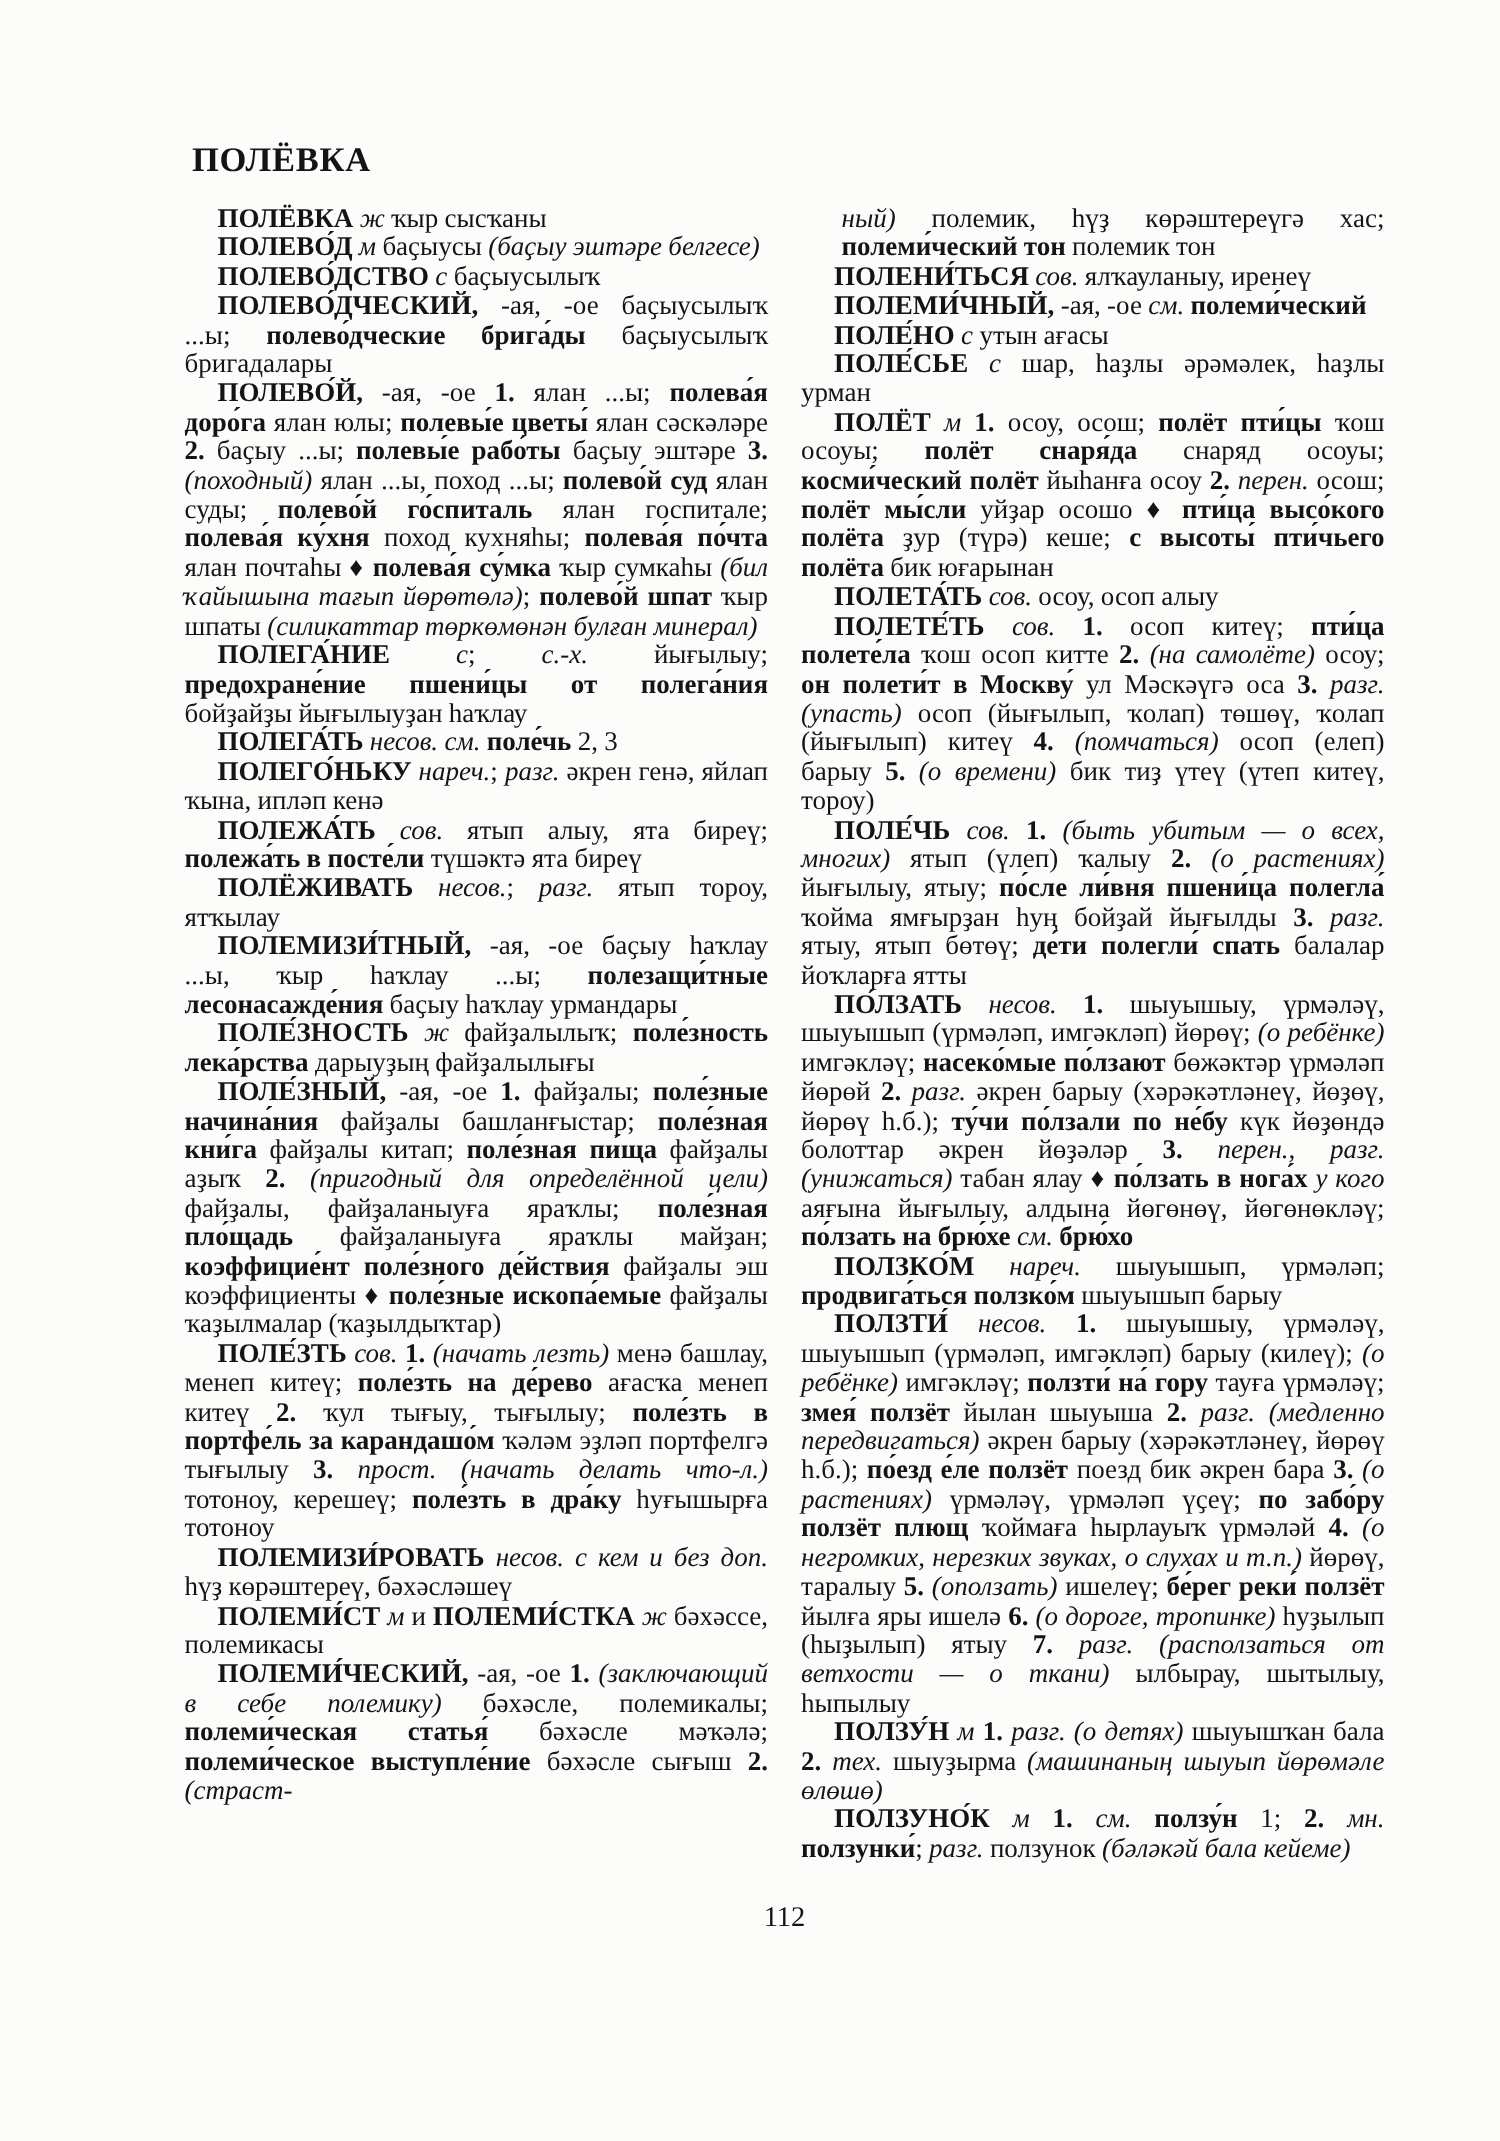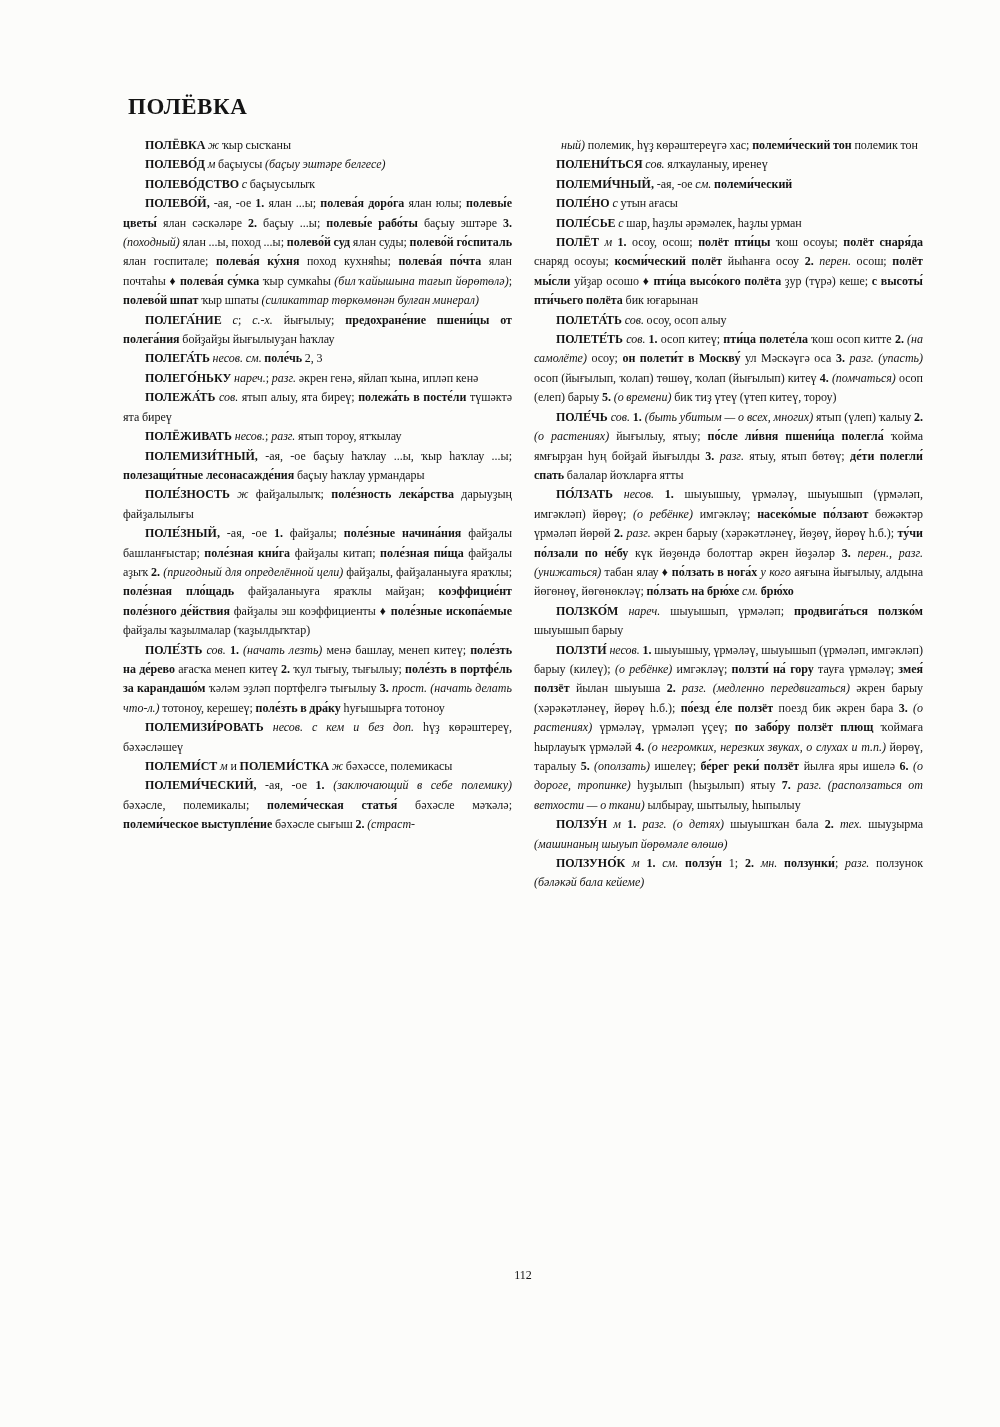--- a/index.html
+++ b/index.html
@@ -16,48 +16,49 @@
   .running-head{
     position:absolute;left:128px;top:94px;
     font-size:23px;font-weight:bold;letter-spacing:.5px;
   }
   .columns{
     position:absolute;left:123px;top:136px;width:800px;
     display:flex;gap:22px;
   }
   .col{
     width:389px;
-    font-size:12px;
+    font-size:18px;
     line-height:19.4px;
     text-align:justify;
   }
   .entry{
     margin:0;
     text-indent:22px;
     word-spacing:-0.3px;
   }
   .entry.no-indent{text-indent:0;margin-left:27px;}
   .s-b{font-weight:bold;}
   .s-i{font-style:italic;}
   .page-number{
     position:absolute;left:123px;top:1268px;width:800px;
-    text-align:center;font-size:12px;
+    text-align:center;font-size:19px;
   }
 </style>
 </head>
 <body>
 
 <div class="page">
   <div class="running-head">ПОЛЁВКА</div>
 
   <div class="columns">
     <div class="col" id="col-left">
         <p class="entry"><span class="s-b">ПОЛЁВКА</span><span class="s-i"> ж</span><span class="s-n"> ҡыр сысҡаны</span></p>
         <p class="entry"><span class="s-b">ПОЛЕВО́Д</span><span class="s-i"> м</span><span class="s-n"> баҫыусы </span><span class="s-i">(баҫыу эштәре белгесе)</span></p>
         <p class="entry"><span class="s-b">ПОЛЕВО́ДСТВО</span><span class="s-i"> с</span><span class="s-n"> баҫыусылыҡ</span></p>
+        <p class="entry"><span class="s-b">ПОЛЕВО́ДЧЕСКИЙ,</span><span class="s-n"> -ая, -ое баҫыусылыҡ ...ы; </span><span class="s-b">полево́дческие брига́ды</span><span class="s-n"> баҫыусылыҡ бригадалары</span></p>
         <p class="entry"><span class="s-b">ПОЛЕВО́Й,</span><span class="s-n"> -ая, -ое </span><span class="s-b">1.</span><span class="s-n"> ялан ...ы; </span><span class="s-b">полева́я доро́га</span><span class="s-n"> ялан юлы; </span><span class="s-b">полевы́е цветы́</span><span class="s-n"> ялан сәскәләре </span><span class="s-b">2.</span><span class="s-n"> баҫыу ...ы; </span><span class="s-b">полевы́е рабо́ты</span><span class="s-n"> баҫыу эштәре </span><span class="s-b">3.</span><span class="s-n"> </span><span class="s-i">(походный)</span><span class="s-n"> ялан ...ы, поход ...ы; </span><span class="s-b">полево́й суд</span><span class="s-n"> ялан суды; </span><span class="s-b">полево́й го́спиталь</span><span class="s-n"> ялан госпитале; </span><span class="s-b">полева́я ку́хня</span><span class="s-n"> поход кухняһы; </span><span class="s-b">полева́я по́чта</span><span class="s-n"> ялан почтаһы ♦ </span><span class="s-b">полева́я су́мка</span><span class="s-n"> ҡыр сумкаһы </span><span class="s-i">(бил ҡайышына тағып йөрөтөлә)</span><span class="s-n">; </span><span class="s-b">полево́й шпат</span><span class="s-n"> ҡыр шпаты </span><span class="s-i">(силикаттар төркөмөнән булған минерал)</span></p>
         <p class="entry"><span class="s-b">ПОЛЕГА́НИЕ</span><span class="s-i"> с</span><span class="s-n">; </span><span class="s-i">с.-х.</span><span class="s-n"> йығылыу; </span><span class="s-b">предохране́ние пшени́цы от полега́ния</span><span class="s-n"> бойҙайҙы йығылыуҙан һаҡлау</span></p>
         <p class="entry"><span class="s-b">ПОЛЕГА́ТЬ</span><span class="s-i"> несов. см.</span><span class="s-n"> </span><span class="s-b">поле́чь</span><span class="s-n"> 2, 3</span></p>
         <p class="entry"><span class="s-b">ПОЛЕГО́НЬКУ</span><span class="s-i"> нареч.</span><span class="s-n">; </span><span class="s-i">разг.</span><span class="s-n"> әкрен генә, яйлап ҡына, ипләп кенә</span></p>
         <p class="entry"><span class="s-b">ПОЛЕЖА́ТЬ</span><span class="s-i"> сов.</span><span class="s-n"> ятып алыу, ята биреү; </span><span class="s-b">полежа́ть в посте́ли</span><span class="s-n"> түшәктә ята биреү</span></p>
         <p class="entry"><span class="s-b">ПОЛЁЖИВАТЬ</span><span class="s-i"> несов.</span><span class="s-n">; </span><span class="s-i">разг.</span><span class="s-n"> ятып тороу, ятҡылау</span></p>
         <p class="entry"><span class="s-b">ПОЛЕМИЗИ́ТНЫЙ,</span><span class="s-n"> -ая, -ое баҫыу һаҡлау ...ы, ҡыр һаҡлау ...ы; </span><span class="s-b">полезащи́тные лесонасажде́ния</span><span class="s-n"> баҫыу һаҡлау урмандары</span></p>
         <p class="entry"><span class="s-b">ПОЛЕ́ЗНОСТЬ</span><span class="s-i"> ж</span><span class="s-n"> файҙалылыҡ; </span><span class="s-b">поле́зность лека́рства</span><span class="s-n"> дарыуҙың файҙалылығы</span></p>
         <p class="entry"><span class="s-b">ПОЛЕ́ЗНЫЙ,</span><span class="s-n"> -ая, -ое </span><span class="s-b">1.</span><span class="s-n"> файҙалы; </span><span class="s-b">поле́зные начина́ния</span><span class="s-n"> файҙалы башланғыстар; </span><span class="s-b">поле́зная кни́га</span><span class="s-n"> файҙалы китап; </span><span class="s-b">поле́зная пи́ща</span><span class="s-n"> файҙалы аҙыҡ </span><span class="s-b">2.</span><span class="s-n"> </span><span class="s-i">(пригодный для определённой цели)</span><span class="s-n"> файҙалы, файҙаланыуға яраҡлы; </span><span class="s-b">поле́зная пло́щадь</span><span class="s-n"> файҙаланыуға яраҡлы майҙан; </span><span class="s-b">коэффицие́нт поле́зного де́йствия</span><span class="s-n"> файҙалы эш коэффициенты ♦ </span><span class="s-b">поле́зные ископа́емые</span><span class="s-n"> файҙалы ҡаҙылмалар (ҡаҙылдыҡтар)</span></p>
         <p class="entry"><span class="s-b">ПОЛЕ́ЗТЬ</span><span class="s-i"> сов.</span><span class="s-n"> </span><span class="s-b">1.</span><span class="s-n"> </span><span class="s-i">(начать лезть)</span><span class="s-n"> менә башлау, менеп китеү; </span><span class="s-b">поле́зть на де́рево</span><span class="s-n"> ағасҡа менеп китеү </span><span class="s-b">2.</span><span class="s-n"> ҡул тығыу, тығылыу; </span><span class="s-b">поле́зть в портфе́ль за карандашо́м</span><span class="s-n"> ҡәләм эҙләп портфелгә тығылыу </span><span class="s-b">3.</span><span class="s-n"> </span><span class="s-i">прост.</span><span class="s-n"> </span><span class="s-i">(начать делать что-л.)</span><span class="s-n"> тотоноу, керешеү; </span><span class="s-b">поле́зть в дра́ку</span><span class="s-n"> һуғышырға тотоноу</span></p>

